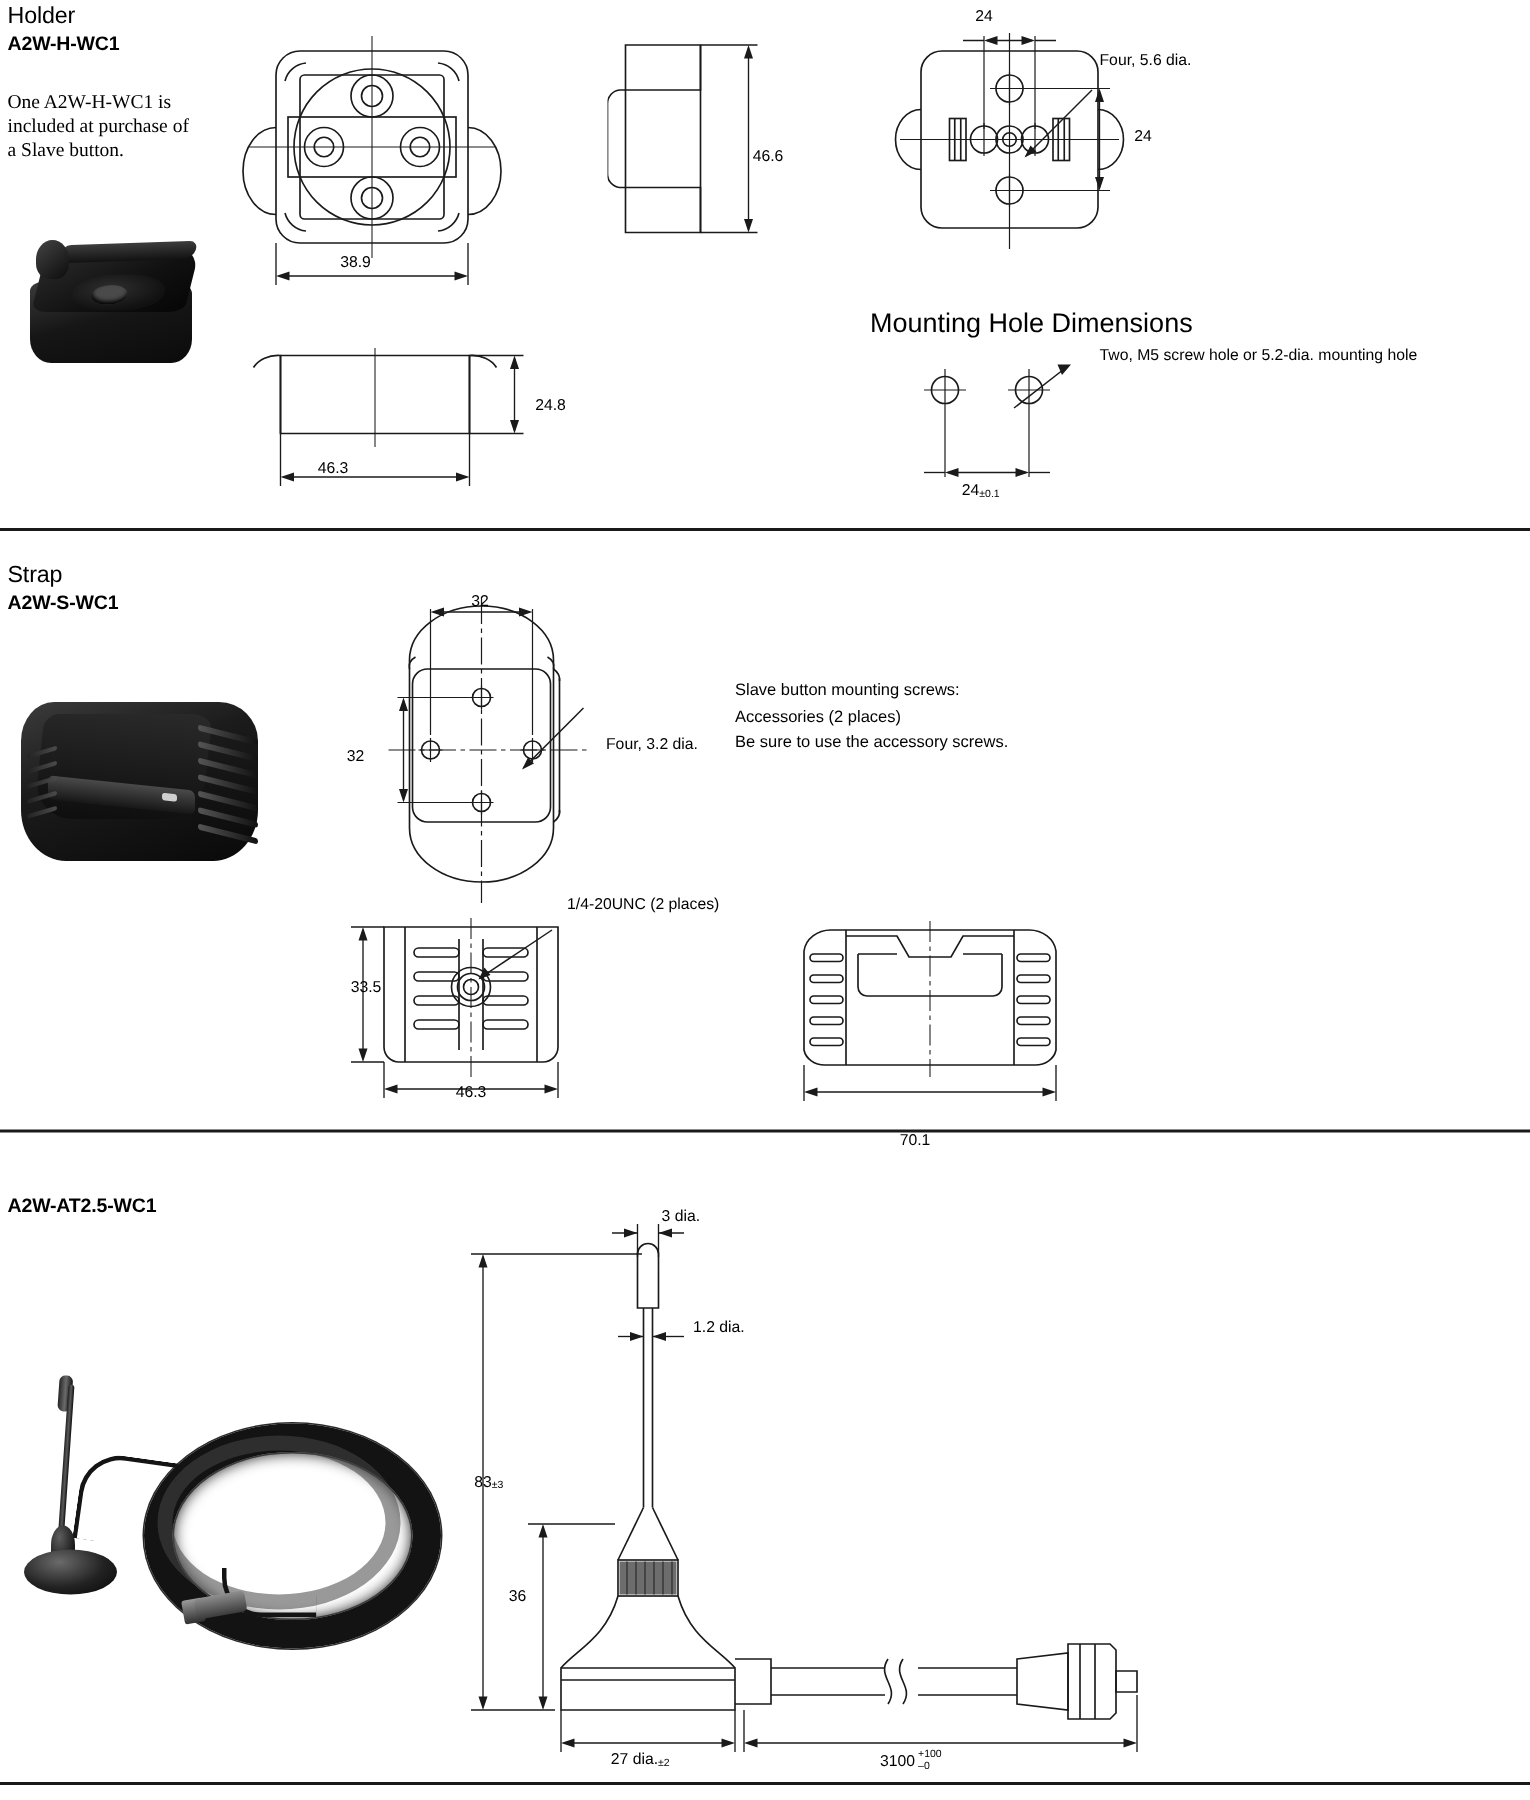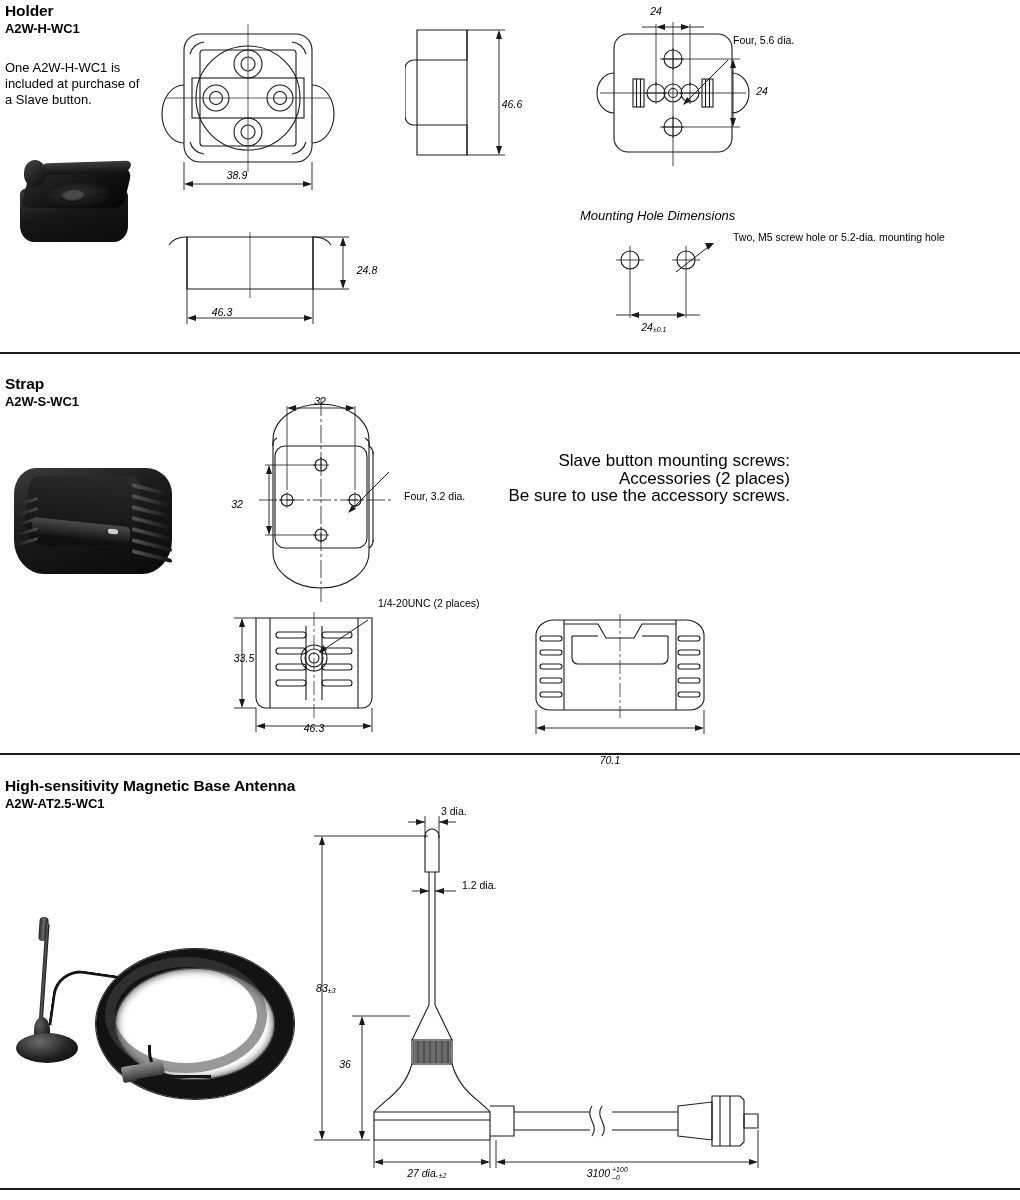--- a/index.html
+++ b/index.html
@@ -21,21 +21,21 @@
   .divider {
     position: absolute;
     left: 0;
     width: 1020px;
     height: 0;
     border-top: 2px solid #1a1a1a;
   }
 
   .sec-title {
     position: absolute;
-    font-weight: bold;
+    font-weight: normal;
     font-size: 15.5px;
     line-height: 18px;
     letter-spacing: -0.1px;
     white-space: pre;
   }
   .sec-sub {
     position: absolute;
     font-weight: bold;
     font-size: 13px;
     line-height: 18px;
@@ -43,45 +43,42 @@
     white-space: pre;
   }
   .note-block {
     position: absolute;
     font-size: 13px;
     line-height: 16px;
     white-space: pre-line;
   }
   .plain-text {
     position: absolute;
-    font-size: 17px;
+    font-size: 11px;
     line-height: 17.5px;
     white-space: pre-line;
-    text-align: right;
   }
   .dim-label {
     position: absolute;
     font-size: 10.5px;
     line-height: 12px;
     white-space: pre;
     text-align: center;
-    font-style: italic;
   }
   .callout {
     position: absolute;
     font-size: 10.5px;
     line-height: 12px;
     white-space: pre;
   }
   .sub-head {
     position: absolute;
-    font-size: 13px;
+    font-size: 18px;
     line-height: 15px;
     white-space: pre;
-    font-style: italic;
   }
   .tol { font-size: 7px; vertical-align: baseline; position: relative; top: 1px; }
   .tolstack {
     display: inline-block;
     font-size: 7px;
     line-height: 7.5px;
     text-align: left;
     vertical-align: middle;
     position: relative;
     top: -1px;
@@ -231,21 +228,21 @@
   .dwg { position: absolute; }
 </style>
 </head>
 <body>
 
 <div class="page">
 
   <div class="sec-title" style="left:5px; top:2px;">Holder</div>
   <div class="sec-sub" style="left:5px; top:20px;">A2W-H-WC1</div>
 
-  <div class="note-block" style="left:5px; top:60px; width:170px;">One A2W-H-WC1 is
+  <div class="note-block" style="left:5px; top:60px; width:170px;font-family:Liberation Serif, serif;">One A2W-H-WC1 is
 included at purchase of
 a Slave button.</div>
 
   <div class="photo" id="holder-photo">
     <div class="hp-body"></div>
     <div class="hp-top"></div>
     <div class="hp-lip"></div>
     <div class="hp-knob"></div>
     <div class="hp-cavity"></div>
     <div class="hp-hole"></div>
@@ -624,21 +621,20 @@
         <line x1="28" y1="116" x2="192" y2="116"></line>
       </g>
       <polygon points="26,116 35,113 35,119" fill="#1a1a1a"></polygon>
       <polygon points="194,116 185,113 185,119" fill="#1a1a1a"></polygon>
     </svg>
   </div>
   <div class="dim-label" style="left:588px; top:754px; width:44px;">70.1</div>
 
   <div class="divider" style="top:753px;"></div>
 
-  <div class="sec-title" style="left:5px; top:777px;">High-sensitivity Magnetic Base Antenna</div>
   <div class="sec-sub" style="left:5px; top:795px;">A2W-AT2.5-WC1</div>
 
   <div class="photo" id="ant-photo">
     <div class="ap-coil"></div>
     <div class="ap-coil2"></div>
     <div class="ap-lead"></div>
     <div class="ap-tail"></div>
     <div class="ap-tip"></div>
     <div class="ap-whip"></div>
     <div class="ap-neck"></div>

